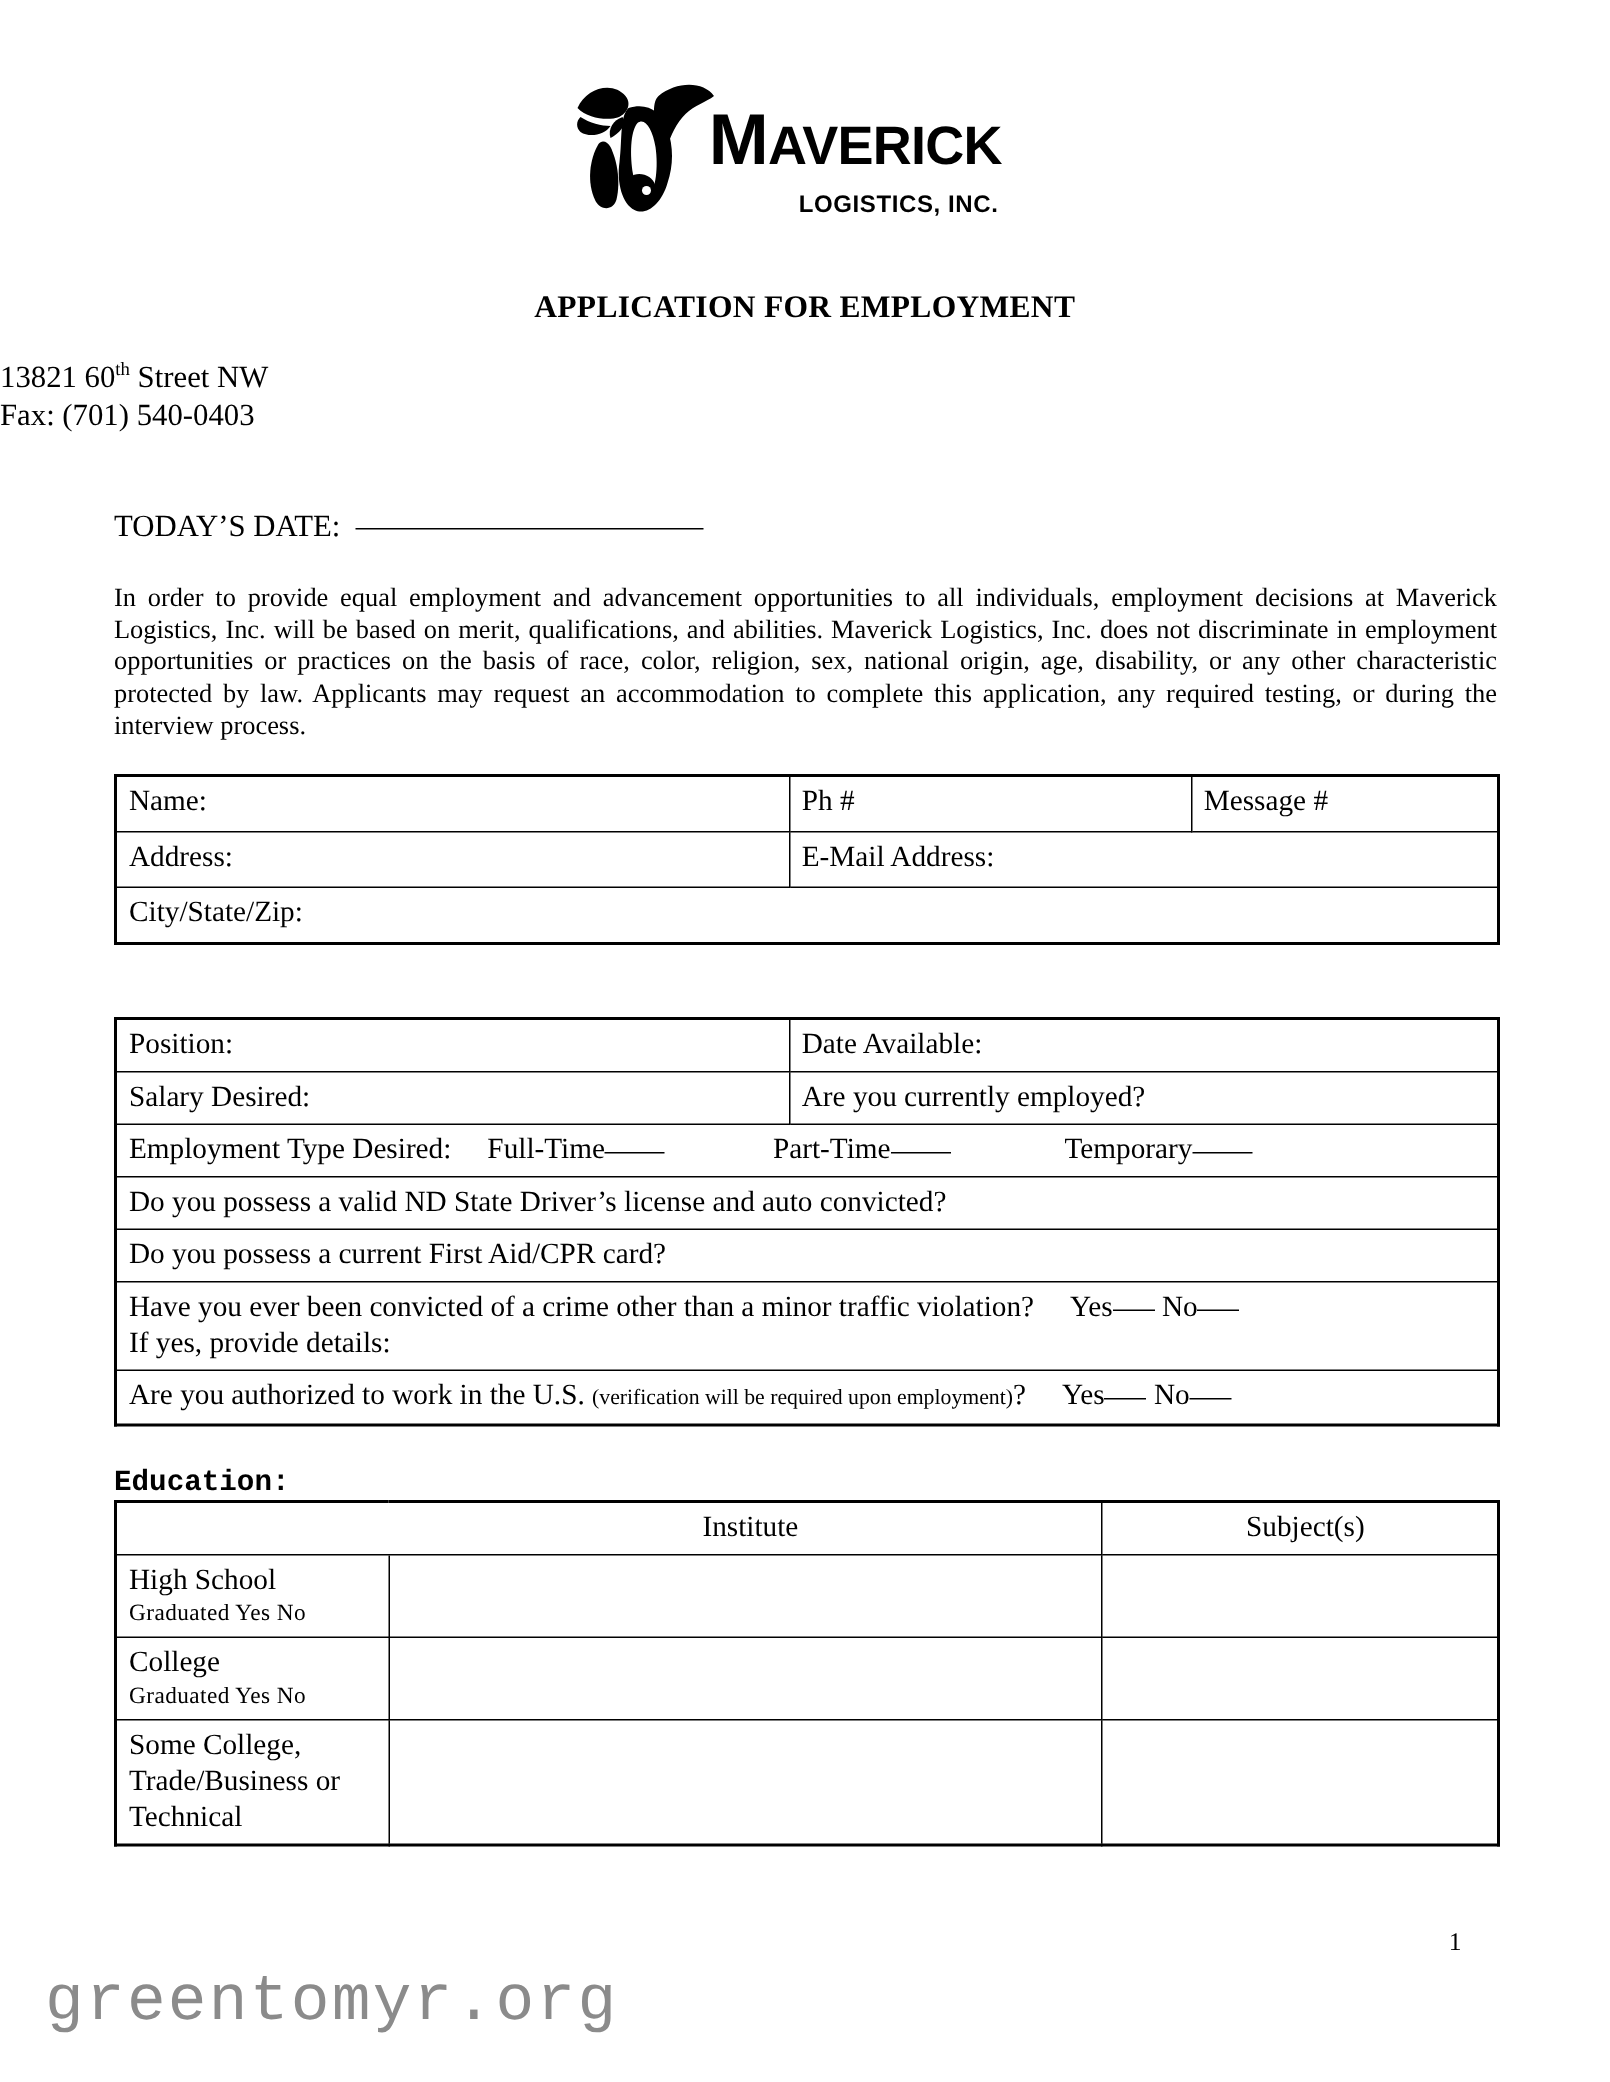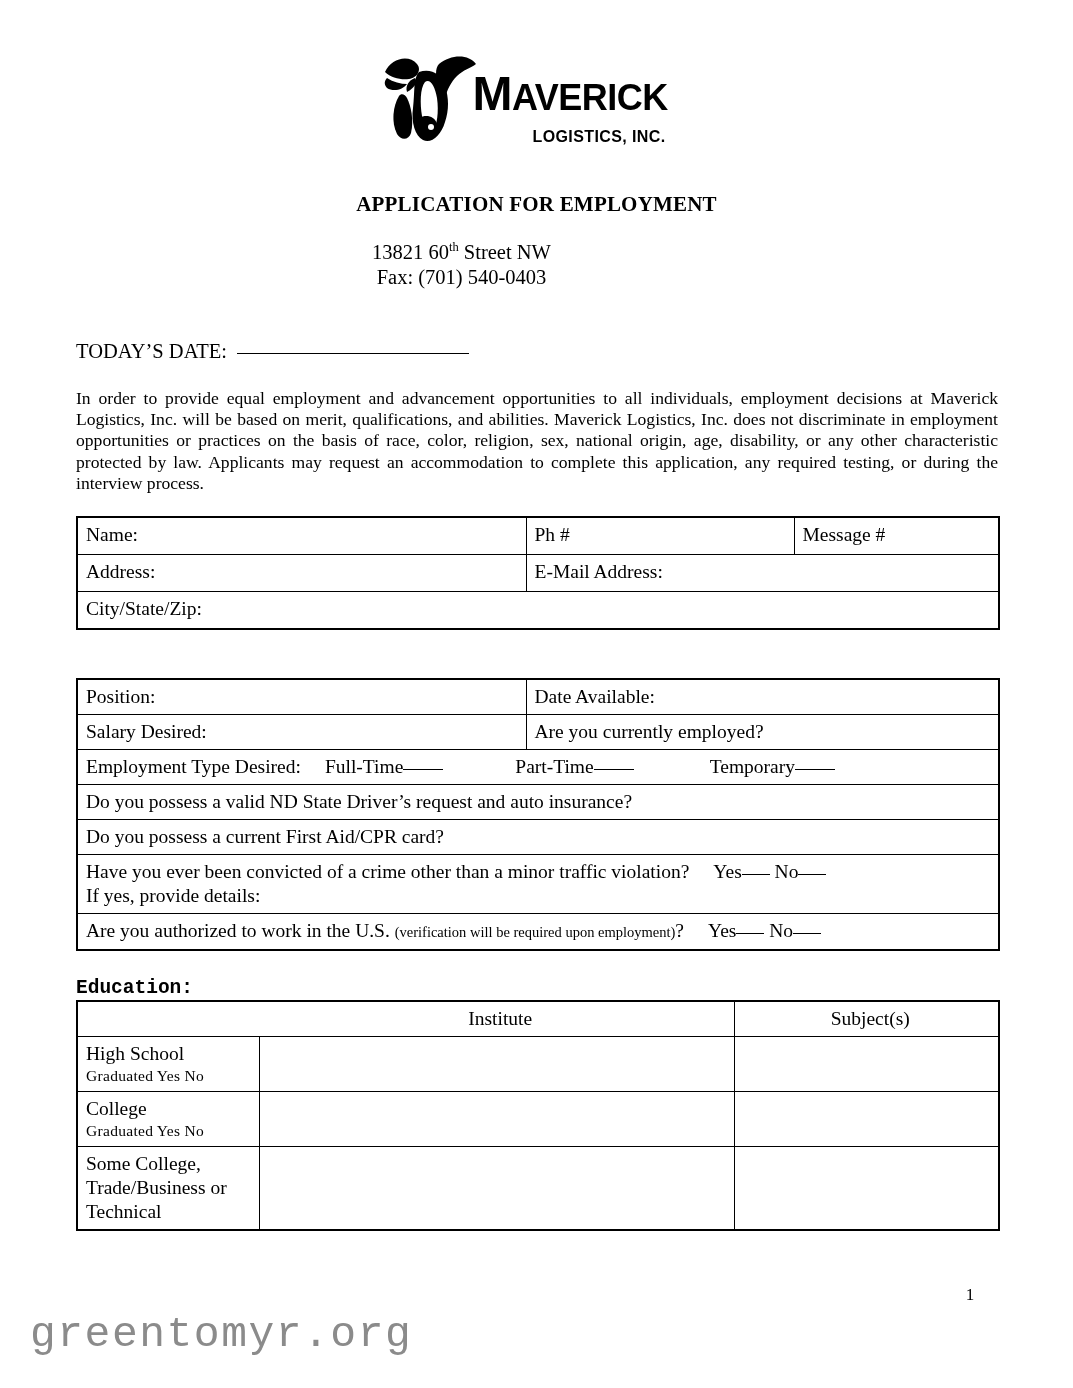--- a/index.html
+++ b/index.html
@@ -75,21 +75,21 @@
     width: 1073px;
     text-align: center;
     font-size: 21px;
     font-weight: bold;
     letter-spacing: 0.2px;
   }
   .address-block {
     position: absolute;
     left: 0; top: 240px;
     width: 923px;
-    text-align: center;
+    text-align: left;
     font-size: 20.5px;
     line-height: 25px;
   }
   .address-block sup {
     font-size: 12.5px;
     vertical-align: super;
     line-height: 0;
   }
 
   
@@ -283,21 +283,21 @@
       <tr>
         <td><span>Salary Desired:</span></td>
         <td><span>Are you currently employed?</span></td>
       </tr>
       <tr>
         <td colspan="2">
           <span>Employment Type Desired:</span><span class="gap-mid"></span><span>Full-Time</span><span class="blank-s"></span><span class="gap-wide"></span><span>Part-Time</span><span class="blank-s"></span><span class="gap-wide2"></span><span>Temporary</span><span class="blank-s"></span>
         </td>
       </tr>
       <tr>
-        <td colspan="2"><span>Do you possess a valid ND State Driver’s request and auto insurance?</span></td>
+        <td colspan="2"><span>Do you possess a valid ND State Driver’s license and auto convicted?</span></td>
       </tr>
       <tr>
         <td colspan="2"><span>Do you possess a current First Aid/CPR card?</span></td>
       </tr>
       <tr>
         <td colspan="2">
           <span>Have you ever been convicted of a crime other than a minor traffic violation?</span><span class="gap-mid"></span><span>Yes</span><span class="blank-xs"></span>&nbsp;<span>No</span><span class="blank-xs"></span>
           <div>If yes, provide details:</div>
         </td>
       </tr>

